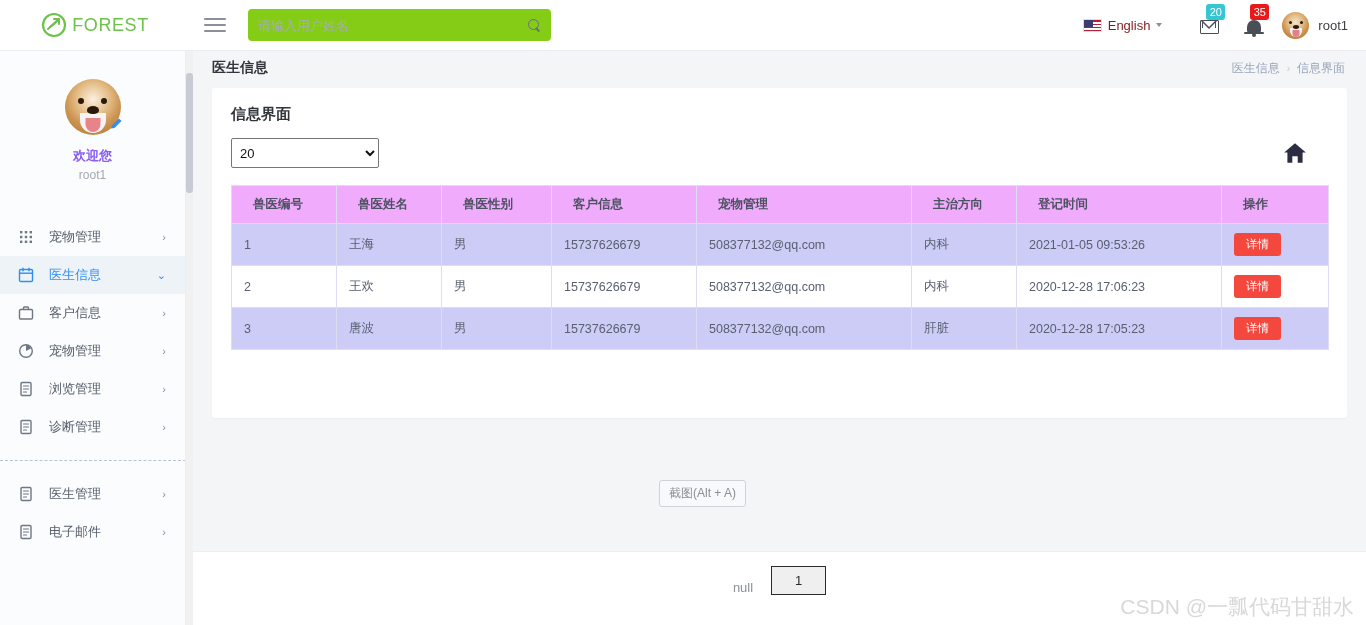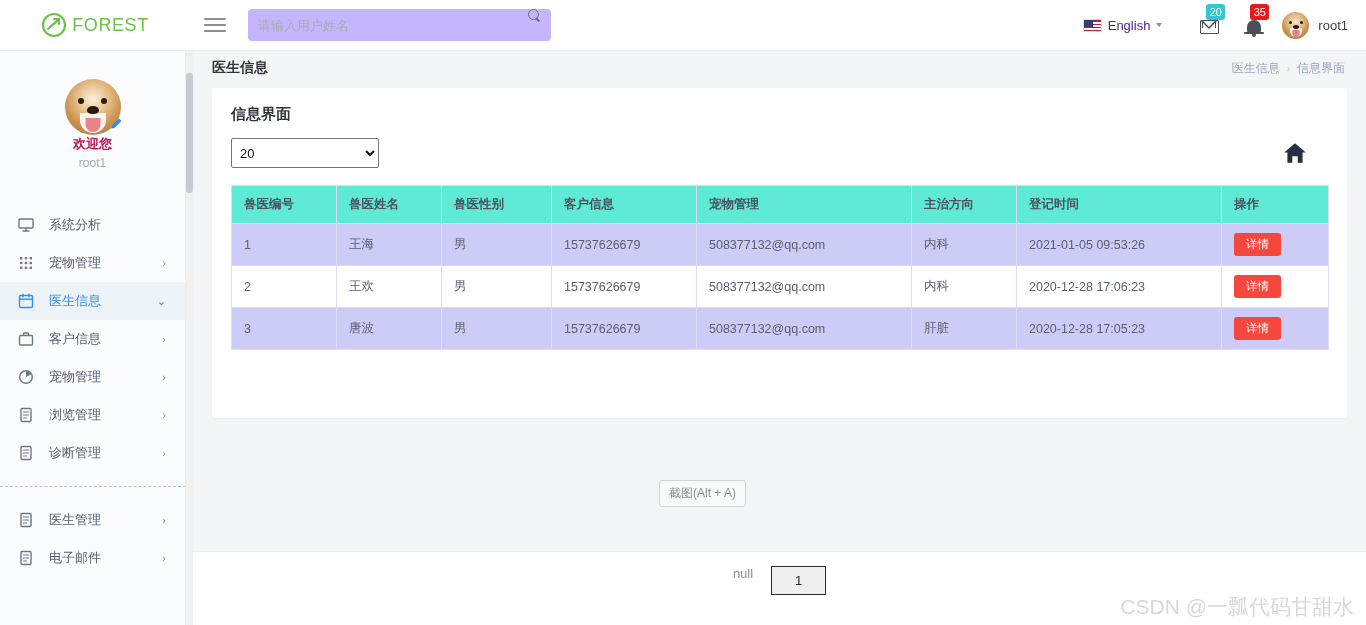--- a/index.html
+++ b/index.html
@@ -27,22 +27,22 @@
   #hamburger {
     margin-left: 14px; width: 30px; height: 30px; display: flex;
     flex-direction: column; justify-content: center; gap: 4px; cursor: pointer;
   }
   #hamburger i { display: block; height: 2px; background: #8a8f99; border-radius: 1px; }
   #hamburger i:nth-child(1) { width: 22px; }
   #hamburger i:nth-child(2) { width: 22px; }
   #hamburger i:nth-child(3) { width: 22px; }
 
   #search-wrap {
-    margin-left: 14px; width: 303px; height: 32px; background: #c4b5fd;
-    border-radius: 4px; display: flex; padding: 0 10px;
+    margin-left: 14px; width: 303px; height: 32px; background: #84cc16;
+    border-radius: 4px; display: flex; align-items: center; padding: 0 10px;
   }
   #search-input {
     flex: 1; border: none; background: transparent; outline: none;
     font-size: 13px; color: #3b3f46; font-family: inherit;
   }
   #search-input::placeholder { color: #a8adb5; }
   .mag { width: 13px; height: 13px; position: relative; flex: none; }
   .mag::before {
     content: ""; position: absolute; left: 0; top: 0; width: 9px; height: 9px;
     border: 1.6px solid #6b7078; border-radius: 50%;
@@ -55,21 +55,21 @@
   #topbar-right {
     margin-left: auto; display: flex; align-items: center; gap: 0; padding-right: 18px;
   }
   #lang { display: flex; align-items: center; gap: 6px; cursor: pointer; margin-right: 32px; }
   #flag {
     width: 19px; height: 13px; background: #b22234; position: relative;
     overflow: hidden; flex: none; border: 0.5px solid #ddd;
   }
   #flag .stripe { position: absolute; left: 0; width: 100%; height: 2px; background: #fff; }
   #flag .canton { position: absolute; left: 0; top: 0; width: 9px; height: 7px; background: #3c3b6e; }
-  #lang-label { font-size: 13px; color: #4c1d95; }
+  #lang-label { font-size: 13px; color: #7f1d1d; }
   .caret-down {
     width: 0; height: 0; border-left: 3.5px solid transparent;
     border-right: 3.5px solid transparent; border-top: 4px solid #8b9099;
   }
   .icon-btn { position: relative; width: 34px; height: 34px; margin-right: 10px; cursor: pointer; }
   .badge {
     position: absolute; top: -4px; left: 12px; min-width: 19px; height: 16px;
     border-radius: 3px; color: #fff; font-size: 11px; line-height: 16px;
     text-align: center; padding: 0 2px; font-family: "Liberation Sans", sans-serif;
   }
@@ -134,21 +134,21 @@
   #profile-av .eye { position: absolute; width: 6px; height: 6px; background: #2b1a0c; border-radius: 50%; top: 34%; }
   #profile-av .eye.l { left: 24%; } #profile-av .eye.r { right: 24%; }
   #profile-av .nose { position: absolute; left: 50%; top: 48%; transform: translateX(-50%); width: 12px; height: 8px; background: #2b1a0c; border-radius: 50% 50% 45% 45%; }
   #profile-av .mouth { position: absolute; left: 50%; top: 60%; transform: translateX(-50%); width: 26px; height: 20px; background: #f4f4f4; border-radius: 0 0 14px 14px; }
   #profile-av .tongue { position: absolute; left: 50%; top: 70%; transform: translateX(-50%); width: 15px; height: 14px; background: #e8838a; border-radius: 0 0 8px 8px; }
   #edit-pencil {
     position: absolute; right: -2px; bottom: 4px; width: 14px; height: 14px;
     color: #2f8ef4; font-size: 12px; line-height: 14px;
   }
   #welcome {
-    font-size: 13px; color: #be185d; font-weight: bold;
+    margin-top: 12px; font-size: 13px; color: #8b5cf6; font-weight: bold;
   }
   #profile-username { margin-top: 3px; font-size: 12px; color: #a3a8b0; }
 
   #menu { margin-top: 36px; }
   .menu-item {
     height: 38px; display: flex; align-items: center; padding: 0 17px;
     cursor: pointer; position: relative;
   }
   .menu-item .mi-icon {
     width: 18px; height: 18px; flex: none; margin-right: 14px;
@@ -209,22 +209,22 @@
   #rows-select {
     width: 148px; height: 30px; font-size: 13px; font-family: inherit;
     border: 1px solid #767676; border-radius: 2px; padding-left: 4px;
     background: #fff; color: #111;
   }
   #home-btn { width: 26px; height: 26px; cursor: pointer; margin-right: 20px; }
 
   #table-wrap { margin: 17px 19px 0 19px; }
   table { width: 1097px; border-collapse: collapse; table-layout: fixed; }
   th {
-    background: #5eead4; color: #4c5260; font-size: 12.5px; font-weight: bold;
-    text-align: left; padding: 10px 12px; border: 1px solid #dcdcf5;
+    background: #f0abfc; color: #4c5260; font-size: 12.5px; font-weight: bold;
+    text-align: left; padding: 10px 21px; border: 1px solid #dcdcf5;
     height: 34px;
   }
   td {
     font-size: 12.5px; color: #5a6070; padding: 9px 12px;
     border: 1px solid #dcdcf5; height: 35px; white-space: nowrap;
     overflow: hidden; text-overflow: ellipsis;
   }
   tr.shade td { background: #ccccf7; }
   tr.plain td { background: #ffffff; }
   .detail-btn {
@@ -239,21 +239,21 @@
     background: #f8f9fa; border-radius: 3px; font-size: 12px; color: #8a8f96;
     padding: 4px 9px;
   }
 
   
   #footer {
     position: absolute; left: 193px; bottom: 0; width: 1173px; height: 74px;
     background: #ffffff; border-top: 1px solid #edeef0;
   }
   #pager {
-    display: flex; align-items: flex-start; justify-content: center; gap: 18px;
+    display: flex; align-items: flex-end; justify-content: center; gap: 18px;
     padding-top: 14px;
   }
   #pager-null { font-size: 13px; color: #8b9099; }
   #pager-page {
     width: 55px; height: 29px; border: 1px solid #2b2b2b; background: #efefef;
     display: flex; align-items: center; justify-content: center;
     font-size: 13px; color: #2b2b2b; cursor: pointer;
   }
   #copyright {
     margin-top: 7px; text-align: center; font-size: 12px; color: #9aa0a8;
@@ -346,30 +346,20 @@
           <path d="M2 11.5 L3 8.5 L10 1.5 L12.5 4 L5.5 11 Z" fill="#2f8ef4"></path>
         </svg>
       </div>
     </div>
     <div id="welcome">欢迎您</div>
     <div id="profile-username">root1</div>
   </div>
 
   <div id="menu">
 
-    <div class="menu-item">
-      <span class="mi-icon">
-        <svg class="ic" width="16" height="16" viewBox="0 0 16 16">
-          <rect x="1" y="2" width="14" height="9" rx="1" fill="none" stroke="#6e7784" stroke-width="1.4"></rect>
-          <path d="M5 14h6M8 11v3" stroke="#6e7784" stroke-width="1.4" stroke-linecap="round"></path>
-        </svg>
-      </span>
-      <span class="mi-label">系统分析</span>
-      <span class="mi-arrow"></span>
-    </div>
 
     <div class="menu-item">
       <span class="mi-icon">
         <svg class="ic" width="14" height="14" viewBox="0 0 14 14">
           <g fill="#6e7784">
             <rect x="1" y="1" width="2.4" height="2.4"></rect>
               <rect x="5.8" y="1" width="2.4" height="2.4"></rect>
               <rect x="10.6" y="1" width="2.4" height="2.4"></rect>
             <rect x="1" y="5.8" width="2.4" height="2.4"></rect>
               <rect x="5.8" y="5.8" width="2.4" height="2.4"></rect>

